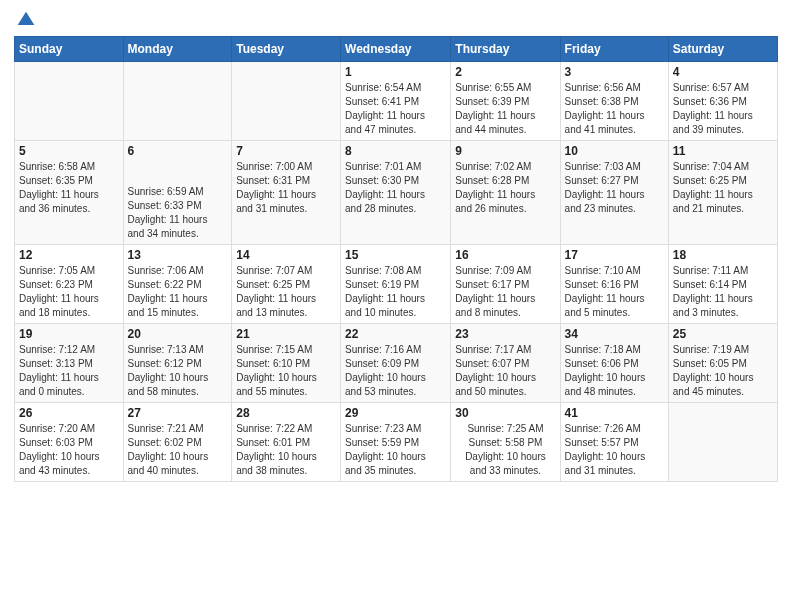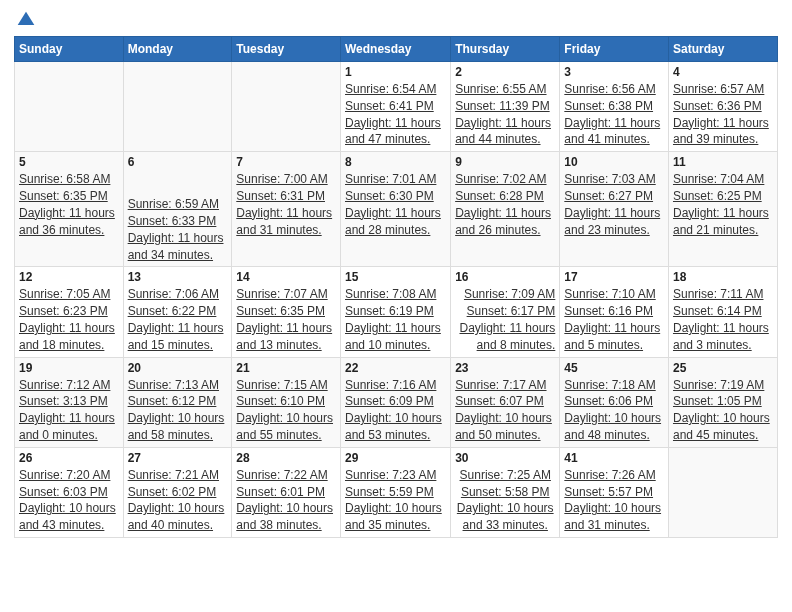--- a/index.html
+++ b/index.html
@@ -88,24 +88,23 @@
       background: #f9f9f9;
     }
     .day-num {
       font-size: 12px;
       font-weight: bold;
       color: #222;
       display: block;
       margin-bottom: 2px;
     }
     .day-info {
-      font-size: 12px;
+      font-size: 10px;
       color: #333;
       line-height: 1.4;
-      text-decoration: underline;
     }
     .calendar tr:nth-child(odd) td:not(.empty) {
       background: #fff;
     }
   </style>
 </head>
 <body>
 
 <div class="page">
   <div class="header">
@@ -144,21 +143,21 @@
           <td>
             <span class="day-num">1</span>
             <div class="day-info" style="white-space: pre-line;">Sunrise: 6:54 AM
 Sunset: 6:41 PM
 Daylight: 11 hours
 and 47 minutes.</div>
           </td>
           <td>
             <span class="day-num">2</span>
             <div class="day-info" style="white-space: pre-line;">Sunrise: 6:55 AM
-Sunset: 11:39 PM
+Sunset: 6:39 PM
 Daylight: 11 hours
 and 44 minutes.</div>
           </td>
           <td>
             <span class="day-num">3</span>
             <div class="day-info" style="white-space: pre-line;">Sunrise: 6:56 AM
 Sunset: 6:38 PM
 Daylight: 11 hours
 and 41 minutes.</div>
           </td>
@@ -232,34 +231,34 @@
           <td>
             <span class="day-num">13</span>
             <div class="day-info" style="white-space: pre-line;">Sunrise: 7:06 AM
 Sunset: 6:22 PM
 Daylight: 11 hours
 and 15 minutes.</div>
           </td>
           <td>
             <span class="day-num">14</span>
             <div class="day-info" style="white-space: pre-line;">Sunrise: 7:07 AM
-Sunset: 6:35 PM
+Sunset: 6:25 PM
 Daylight: 11 hours
 and 13 minutes.</div>
           </td>
           <td>
             <span class="day-num">15</span>
             <div class="day-info" style="white-space: pre-line;">Sunrise: 7:08 AM
 Sunset: 6:19 PM
 Daylight: 11 hours
 and 10 minutes.</div>
           </td>
           <td>
             <span class="day-num">16</span>
-            <div class="day-info" style="white-space: pre-line; text-align: right;">Sunrise: 7:09 AM
+            <div class="day-info" style="white-space: pre-line;">Sunrise: 7:09 AM
 Sunset: 6:17 PM
 Daylight: 11 hours
 and 8 minutes.</div>
           </td>
           <td>
             <span class="day-num">17</span>
             <div class="day-info" style="white-space: pre-line;">Sunrise: 7:10 AM
 Sunset: 6:16 PM
 Daylight: 11 hours
 and 5 minutes.</div>
@@ -302,30 +301,30 @@
 and 53 minutes.</div>
           </td>
           <td style="background: rgb(249, 249, 249);">
             <span class="day-num">23</span>
             <div class="day-info" style="white-space: pre-line;">Sunrise: 7:17 AM
 Sunset: 6:07 PM
 Daylight: 10 hours
 and 50 minutes.</div>
           </td>
           <td style="background: rgb(249, 249, 249);">
-            <span class="day-num">45</span>
+            <span class="day-num">34</span>
             <div class="day-info" style="white-space: pre-line;">Sunrise: 7:18 AM
 Sunset: 6:06 PM
 Daylight: 10 hours
 and 48 minutes.</div>
           </td>
           <td style="background: rgb(249, 249, 249);">
             <span class="day-num">25</span>
             <div class="day-info" style="white-space: pre-line;">Sunrise: 7:19 AM
-Sunset: 1:05 PM
+Sunset: 6:05 PM
 Daylight: 10 hours
 and 45 minutes.</div>
           </td>
         </tr>
         <tr>
           <td>
             <span class="day-num">26</span>
             <div class="day-info" style="white-space: pre-line;">Sunrise: 7:20 AM
 Sunset: 6:03 PM
 Daylight: 10 hours

